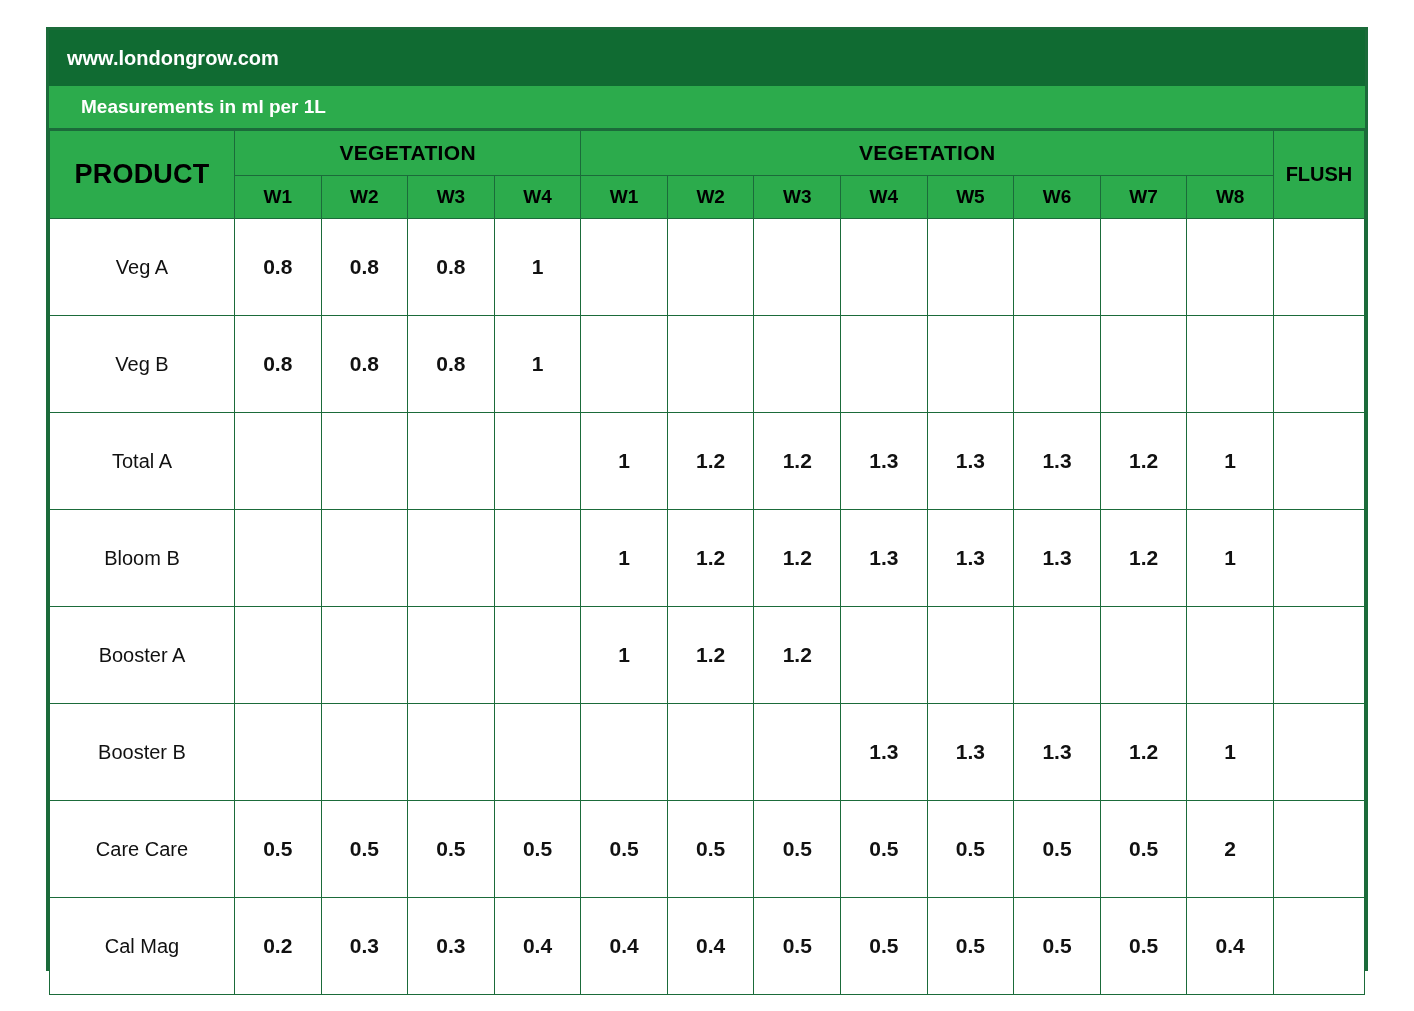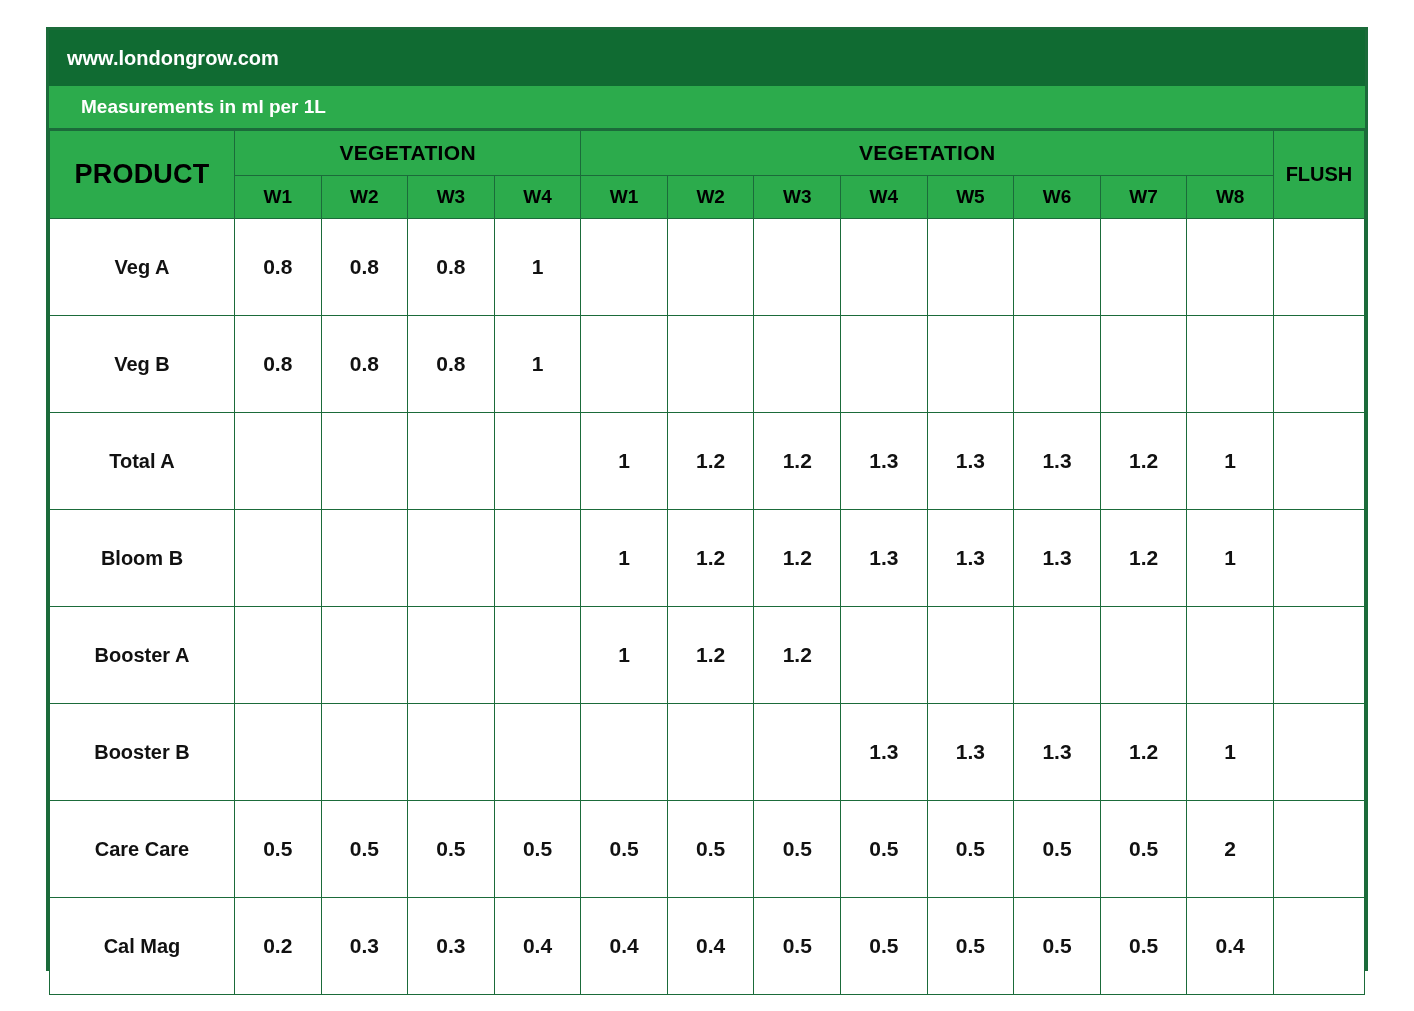--- a/index.html
+++ b/index.html
@@ -102,21 +102,21 @@
   }
   tbody td {
     height: 94px;
     font-size: 21px;
     font-weight: bold;
     color: #111111;
     background: #ffffff;
   }
   tbody td.prod {
     font-size: 20px;
-    font-weight: bold;
+    font-weight: normal;
     color: #111111;
     text-align: center;
   }
   .col-w { width: 90px; margin-left: 41px; }
 </style>
 </head>
 <body>
 
 <div class="page">
   <div class="chart-wrap">

